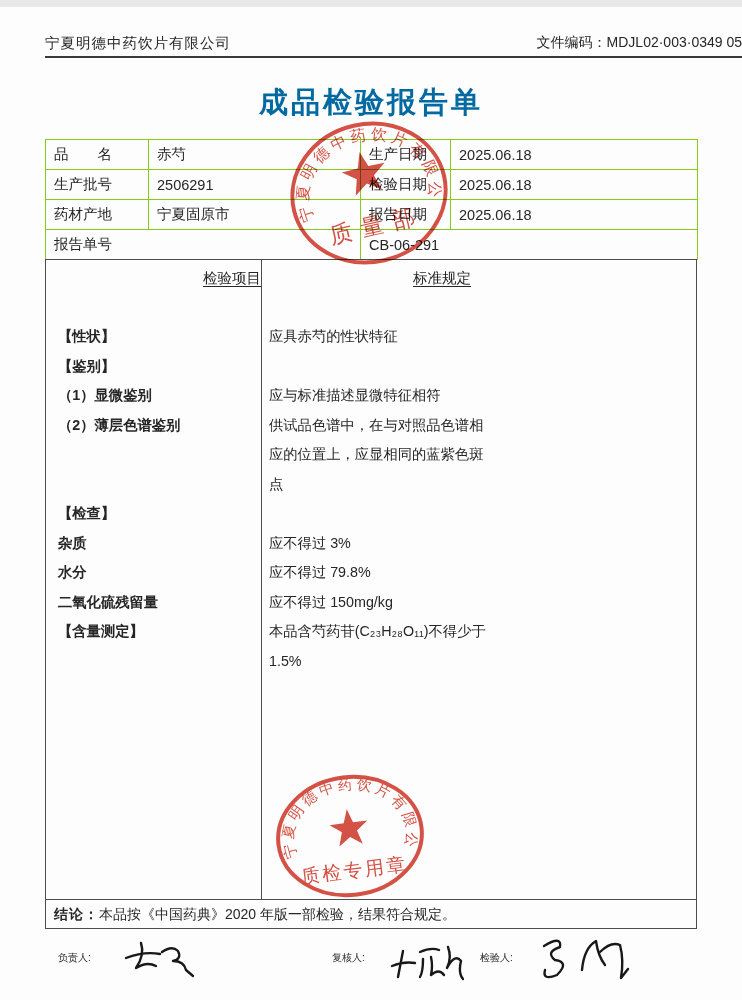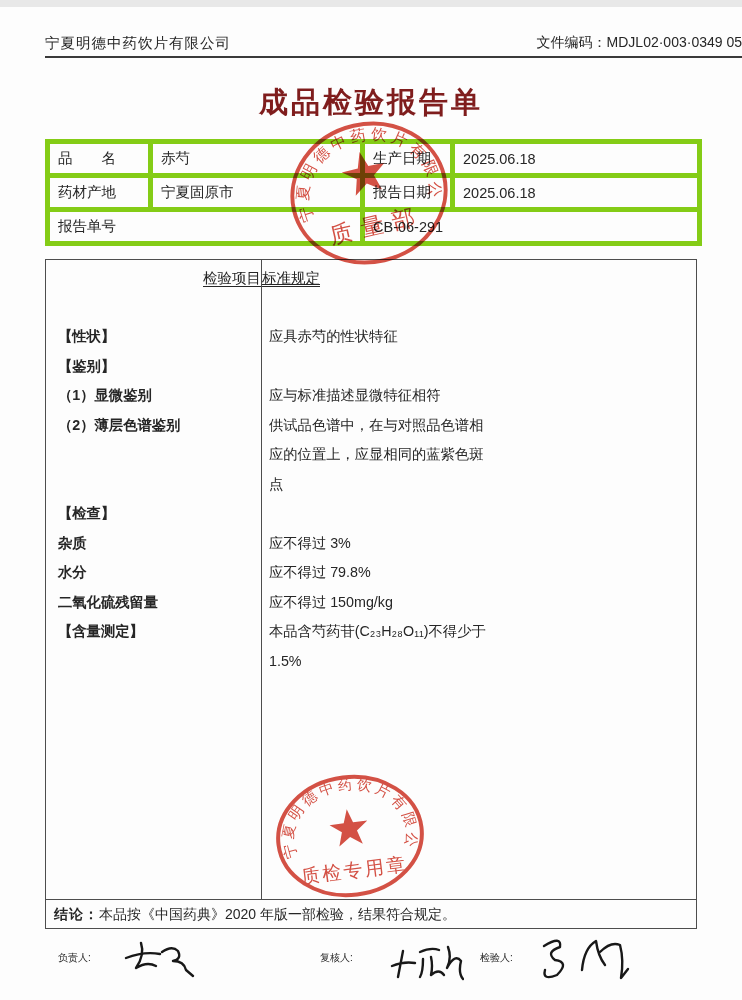--- a/index.html
+++ b/index.html
@@ -6,34 +6,34 @@
   .page{
     position:relative;width:742px;height:1000px;background:#fdfdfd;
     font-family:"Liberation Sans",sans-serif;color:#262626;overflow:hidden;
     margin:7px auto;
   }
   
   .hdr-company{position:absolute;left:45px;top:27px;font-size:14.5px;letter-spacing:1px;}
   .hdr-code{position:absolute;right:0px;top:27px;font-size:14px;white-space:nowrap;}
   .hdr-rule{position:absolute;left:45px;top:49px;width:697px;height:2px;background:#3a3a3a;}
   .title{position:absolute;left:0;top:76px;width:742px;text-align:center;
-         font-size:29px;font-weight:bold;letter-spacing:3px;color:#7f1d1d;}
+         font-size:29px;font-weight:bold;letter-spacing:3px;color:#0369a1;}
   
   table.info{position:absolute;left:45px;top:132px;width:652px;border-collapse:collapse;table-layout:fixed;}
-  table.info td{border:5px solid #84cc16;height:29px;font-size:14.5px;font-weight:normal;
+  table.info td{border:1px solid #84cc16;height:29px;font-size:14.5px;font-weight:normal;
                 padding:0 0 0 8px;text-align:left;white-space:nowrap;overflow:visible;}
   
   .insp{position:absolute;left:45px;top:252px;width:652px;height:641px;
         border:1px solid #4d4d4d;box-sizing:border-box;display:grid;
         grid-template-columns:215px 210px 225px;}
   .insp .col{overflow:visible;}
   .insp .col + .col{border-left:1px solid #4d4d4d;}
   .colhdr{height:62px;box-sizing:border-box;padding-top:9px;font-size:14.5px;}
   .colhdr.c1{padding-left:12px;text-align:right;}
-  .colhdr.c2,.colhdr.c3{text-align:left;text-decoration:underline;}
+  .colhdr.c2,.colhdr.c3{text-align:right;}
   .colhdr span{text-decoration:underline;text-underline-offset:3px;}
   .ln{height:29.5px;line-height:29.5px;font-size:14.3px;white-space:nowrap;}
   .col1 .ln{padding-left:12px;font-weight:bold;}
   .col2 .ln,.col3 .ln{padding-left:7px;}
   
   .concl{position:absolute;left:45px;top:892px;width:652px;height:30px;box-sizing:border-box;
          border:1px solid #4d4d4d;font-size:14px;line-height:28px;padding-left:8px;white-space:nowrap;}
   .concl b{letter-spacing:1px;}
   
   .sig-label{position:absolute;font-size:10px;top:944px;white-space:nowrap;}
@@ -58,20 +58,26 @@
         <col style="width:103px">
         <col style="width:212px">
         <col style="width:90px">
         <col style="width:247px">
       </colgroup>
     <tbody>
         <tr>
       <td>品　　名</td>
       <td>赤芍</td>
       <td>生产日期</td>
+      <td>2025.06.18</td>
+    </tr>
+    <tr>
+      <td>生产批号</td>
+      <td>2506291</td>
+      <td>检验日期</td>
       <td>2025.06.18</td>
     </tr>
     <tr>
       <td>药材产地</td>
       <td>宁夏固原市</td>
       <td>报告日期</td>
       <td>2025.06.18</td>
     </tr>
     <tr>
       <td colspan="2">报告单号</td>
@@ -111,21 +117,21 @@
       <div class="ln">本品含芍药苷(C₂₃H₂₈O₁₁)不得少于</div>
       <div class="ln">1.5%</div>
     </div>
   </div>
 
   <div class="concl">
     <b>结论：</b><span>本品按《中国药典》2020 年版一部检验，结果符合规定。</span>
   </div>
 
   <div class="sig-label" style="left:58px">负责人:</div>
-  <div class="sig-label" style="left:320px">复核人:</div>
+  <div class="sig-label" style="left:332px">复核人:</div>
   <div class="sig-label" style="left:480px">检验人:</div>
 
   <svg class="sig" style="left:120px;top:930px" width="85" height="46" viewBox="0 0 85 46">
     <path d="M6 21 Q24 14 40 17"></path>
     <path d="M21 6 Q25 18 16 31 Q27 24 36 29"></path>
     <path d="M42 15 Q52 8 58 14 Q62 22 53 24 Q64 24 66 33 L73 39"></path>
   </svg>
   <svg class="sig" style="left:386px;top:930px" width="78" height="48" viewBox="0 0 78 48">
     <path d="M6 29 Q18 24 29 26 M17 14 L12 40"></path>
     <path d="M34 15 Q45 10 53 13 M37 22 Q37 35 34 40 M45 20 Q47 29 45 38 Q53 31 58 38"></path>

